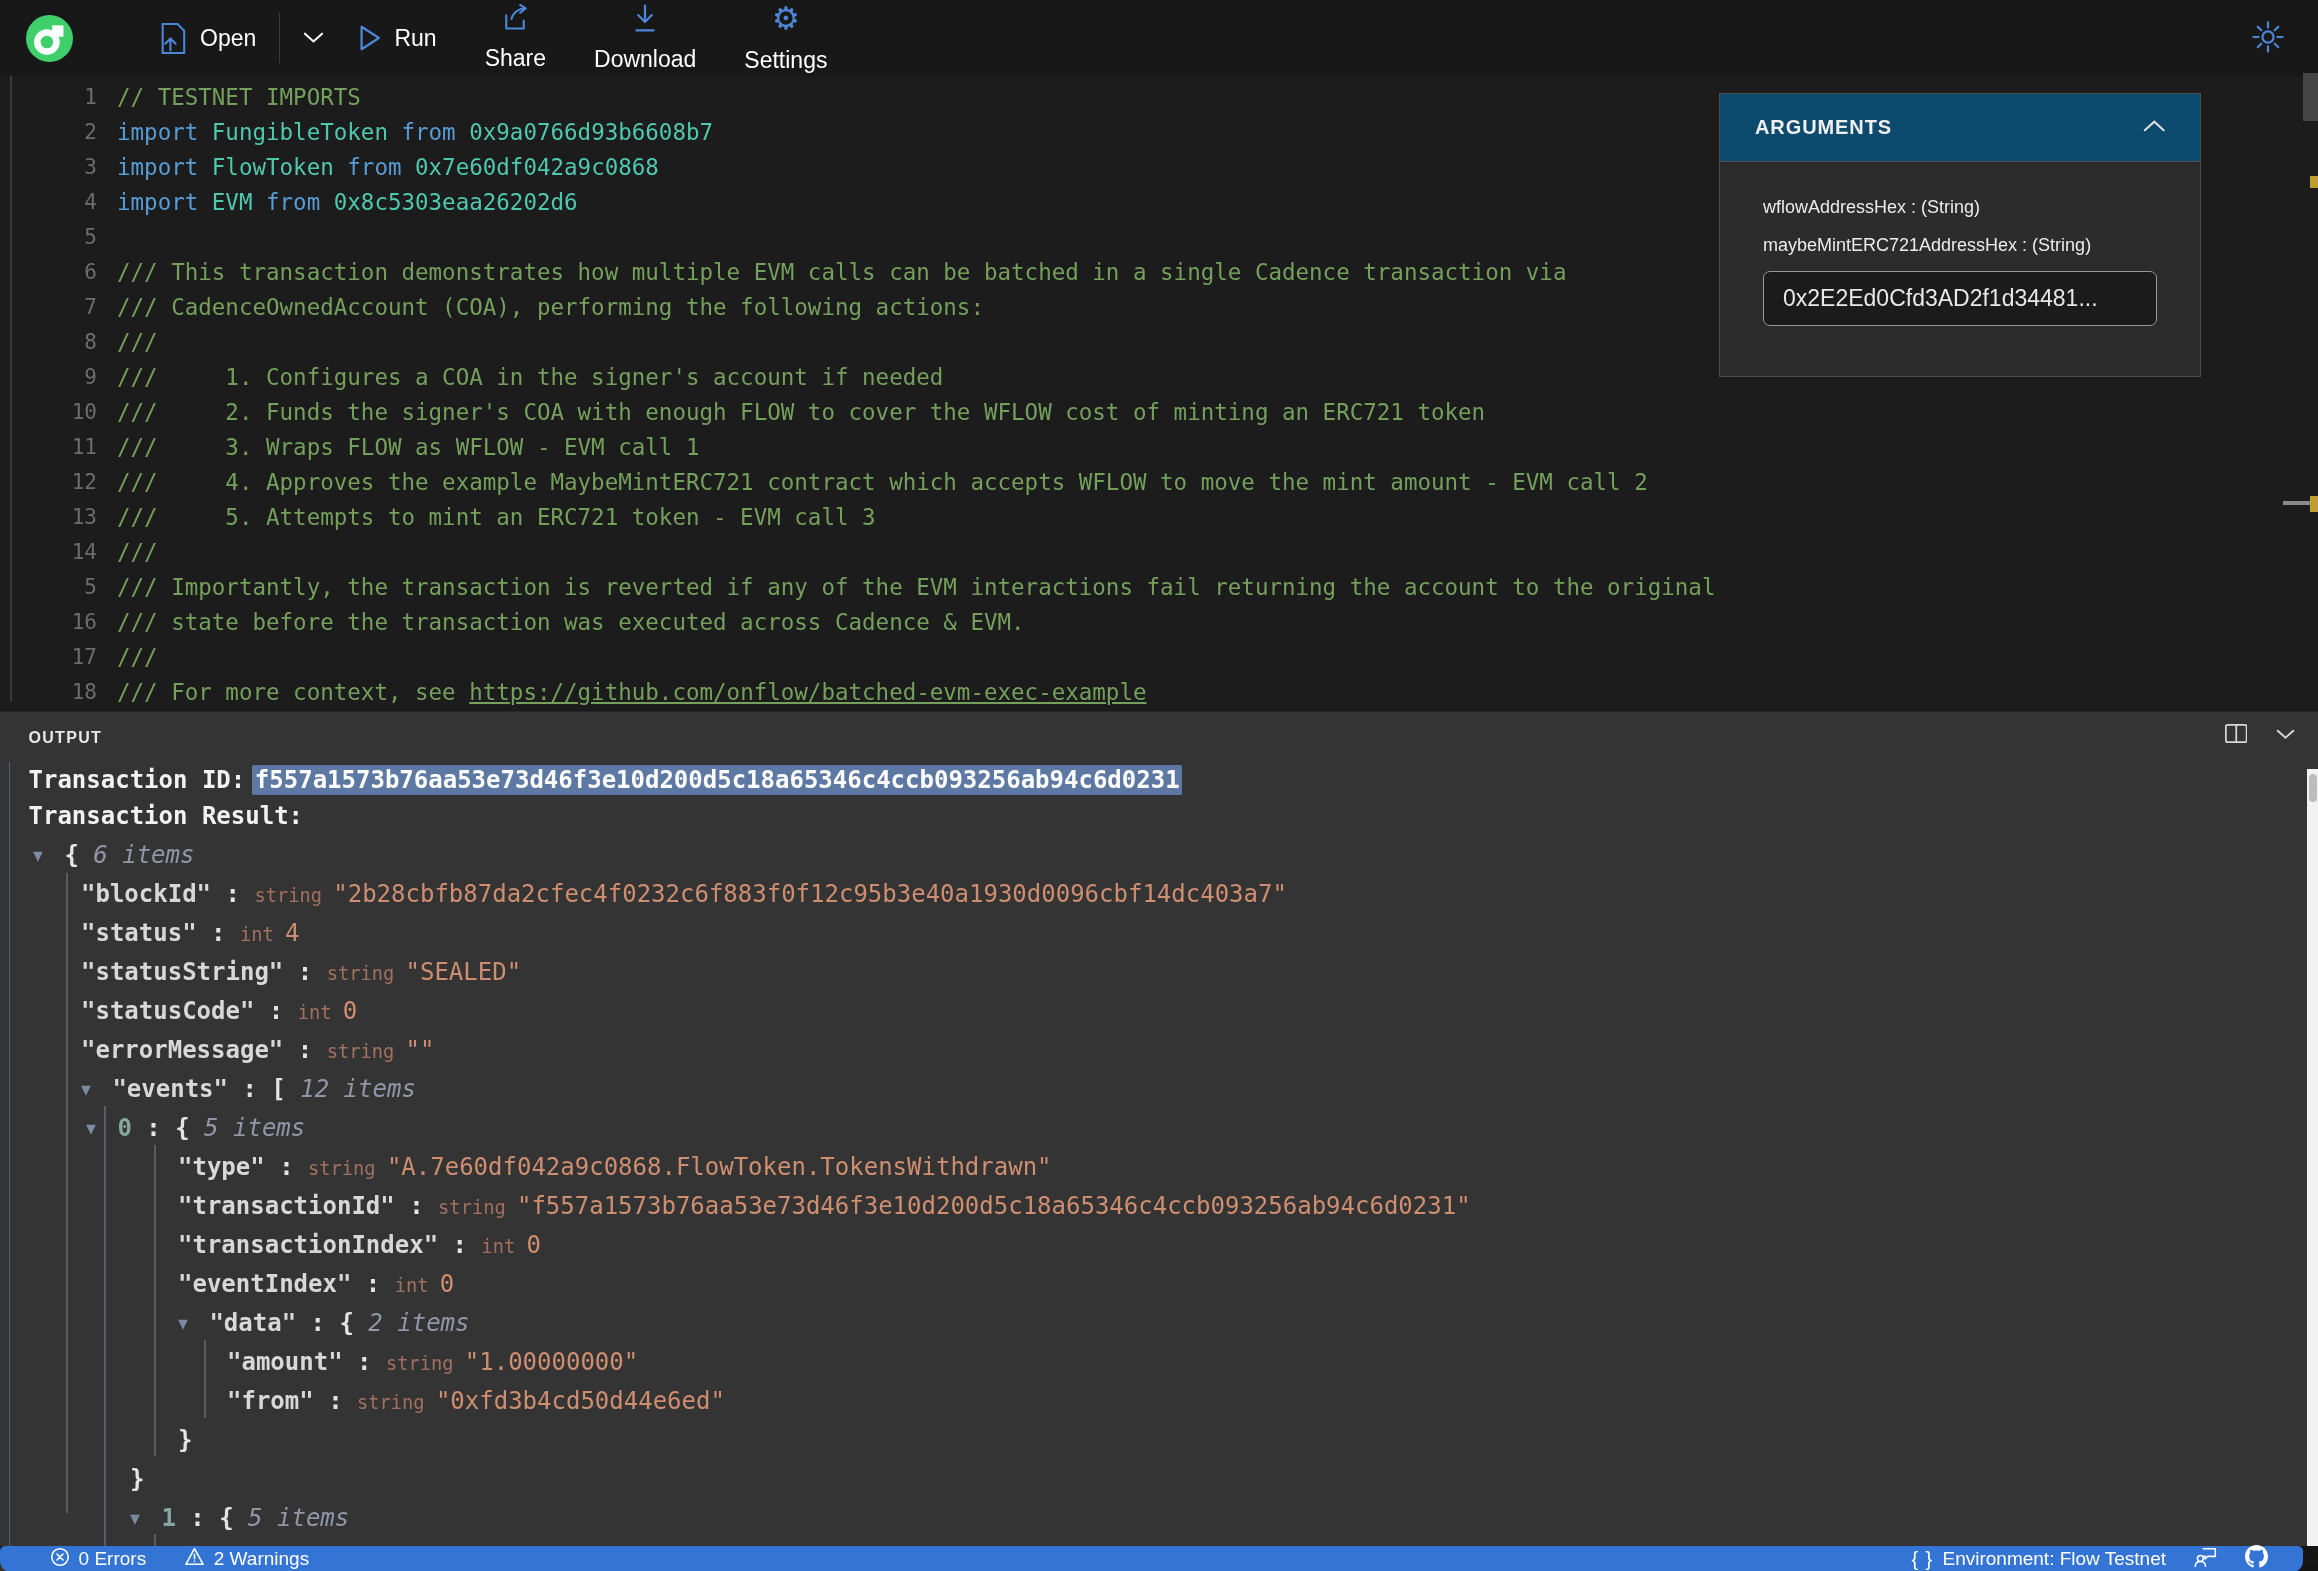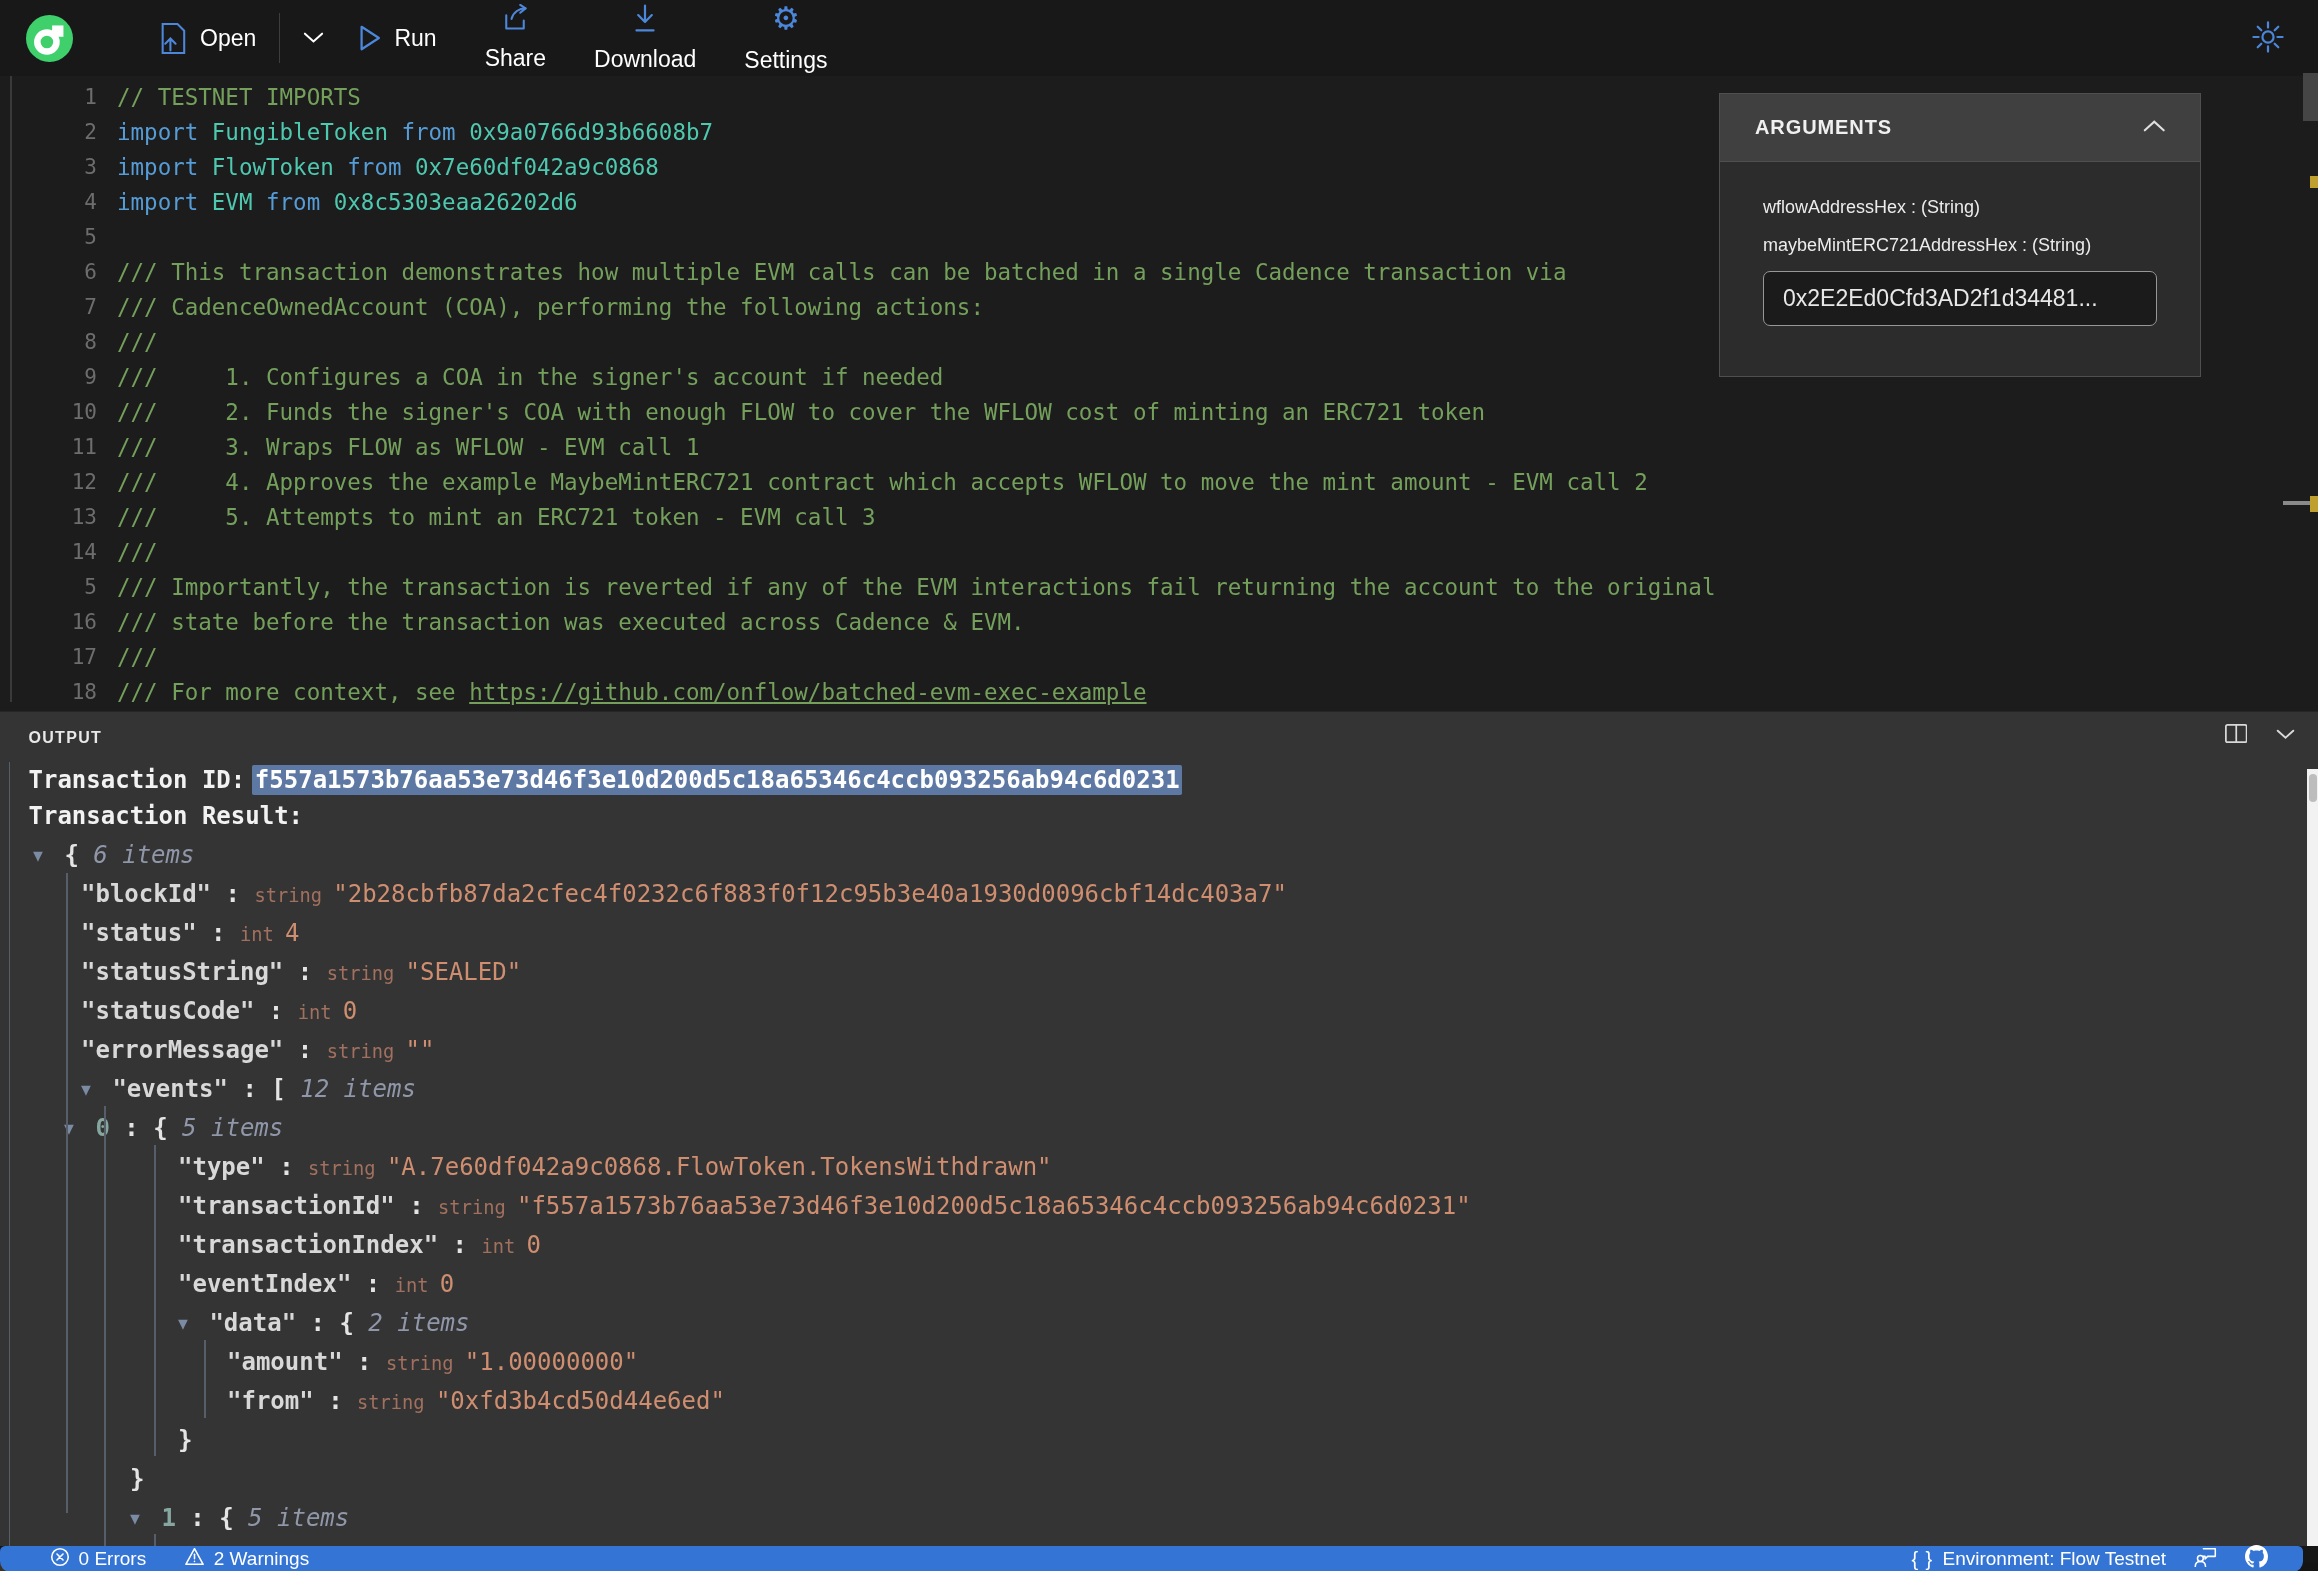--- a/index.html
+++ b/index.html
@@ -36,21 +36,21 @@
   .tok-com{color:#74a05c;}
   .tok-kw{color:#569CD6;}
   .tok-typ{color:#4EC9B0;}
   .tok-lnk{color:#74a05c;text-decoration:underline;}
   
   .ed-thumb{position:absolute;width:15.6px;background:#454545;}
   .warn-mark{position:absolute;background:#bfa02f;}
   .cursor-mark{position:absolute;background:#8a8a8a;}
   
   .args{position:absolute;left:1719px;top:93px;width:482px;z-index:5;}
-  .args-header{height:67px;background:#404040;border:0.9px solid #4f4f4f;
+  .args-header{height:67px;background:#0c4a6e;border:0.9px solid #4f4f4f;
     display:flex;align-items:center;justify-content:space-between;padding:0 35px;}
   .args-title{color:#f0f0f0;font-size:20px;font-weight:bold;letter-spacing:0.9px;}
   .args-body{background:#2c2c2c;border:0.9px solid #4f4f4f;border-top:none;padding:22.5px 43px 50px 43px;}
   .arg-label{color:#ececec;font-size:18px;font-weight:500;margin:10.4px 0 14px 0;line-height:1.35;}
   .arg-input{width:100%;box-sizing:border-box;height:55px;background:#1b1b1b;border:1.7px solid #979797;
     border-radius:7px;color:#e8e8e8;font-size:23px;padding:0 19px;font-family:inherit;}
   .chev-btn{background:none;border:none;cursor:pointer;padding:0;}
   
   .output{position:absolute;top:711px;left:0;right:0;height:835px;background:#343434;
     border-top:1.7px solid #262626;box-sizing:border-box;overflow:hidden;}
@@ -239,21 +239,21 @@
     <div class="tx-line"><span>Transaction ID:</span><span class="tx-hash">f557a1573b76aa53e73d46f3e10d200d5c18a65346c4ccb093256ab94c6d0231</span></div>
     <div class="tx-line">Transaction Result:</div>
     <div class="tree">
         <div class="tree-row" style="padding-left: 33px;"><span class="arrow">▼</span><span class="seg-p">{ </span><span class="seg-it">6 items</span></div>
         <div class="tree-row" style="padding-left: 81px;"><span class="seg-k">"blockId"</span><span class="seg-p"> : </span><span class="seg-t">string </span><span class="seg-v">"2b28cbfb87da2cfec4f0232c6f883f0f12c95b3e40a1930d0096cbf14dc403a7"</span></div>
         <div class="tree-row" style="padding-left: 81px;"><span class="seg-k">"status"</span><span class="seg-p"> : </span><span class="seg-t">int </span><span class="seg-v">4</span></div>
         <div class="tree-row" style="padding-left: 81px;"><span class="seg-k">"statusString"</span><span class="seg-p"> : </span><span class="seg-t">string </span><span class="seg-v">"SEALED"</span></div>
         <div class="tree-row" style="padding-left: 81px;"><span class="seg-k">"statusCode"</span><span class="seg-p"> : </span><span class="seg-t">int </span><span class="seg-v">0</span></div>
         <div class="tree-row" style="padding-left: 81px;"><span class="seg-k">"errorMessage"</span><span class="seg-p"> : </span><span class="seg-t">string </span><span class="seg-v">""</span></div>
         <div class="tree-row" style="padding-left: 81px;"><span class="arrow">▼</span><span class="seg-k">"events"</span><span class="seg-p"> : [ </span><span class="seg-it">12 items</span></div>
-        <div class="tree-row" style="padding-left: 64px;"><span class="arrow">▼</span><span class="seg-ix">0</span><span class="seg-p"> : { </span><span class="seg-it">5 items</span></div>
+        <div class="tree-row" style="padding-left: 86px;"><span class="arrow">▼</span><span class="seg-ix">0</span><span class="seg-p"> : { </span><span class="seg-it">5 items</span></div>
         <div class="tree-row" style="padding-left: 178px;"><span class="seg-k">"type"</span><span class="seg-p"> : </span><span class="seg-t">string </span><span class="seg-v">"A.7e60df042a9c0868.FlowToken.TokensWithdrawn"</span></div>
         <div class="tree-row" style="padding-left: 178px;"><span class="seg-k">"transactionId"</span><span class="seg-p"> : </span><span class="seg-t">string </span><span class="seg-v">"f557a1573b76aa53e73d46f3e10d200d5c18a65346c4ccb093256ab94c6d0231"</span></div>
         <div class="tree-row" style="padding-left: 178px;"><span class="seg-k">"transactionIndex"</span><span class="seg-p"> : </span><span class="seg-t">int </span><span class="seg-v">0</span></div>
         <div class="tree-row" style="padding-left: 178px;"><span class="seg-k">"eventIndex"</span><span class="seg-p"> : </span><span class="seg-t">int </span><span class="seg-v">0</span></div>
         <div class="tree-row" style="padding-left: 178px;"><span class="arrow">▼</span><span class="seg-k">"data"</span><span class="seg-p"> : { </span><span class="seg-it">2 items</span></div>
         <div class="tree-row" style="padding-left: 227px;"><span class="seg-k">"amount"</span><span class="seg-p"> : </span><span class="seg-t">string </span><span class="seg-v">"1.00000000"</span></div>
         <div class="tree-row" style="padding-left: 227px;"><span class="seg-k">"from"</span><span class="seg-p"> : </span><span class="seg-t">string </span><span class="seg-v">"0xfd3b4cd50d44e6ed"</span></div>
         <div class="tree-row" style="padding-left: 178px;"><span class="seg-p">}</span></div>
         <div class="tree-row" style="padding-left: 130px;"><span class="seg-p">}</span></div>
         <div class="tree-row" style="padding-left: 130px;"><span class="arrow">▼</span><span class="seg-ix">1</span><span class="seg-p"> : { </span><span class="seg-it">5 items</span></div>

